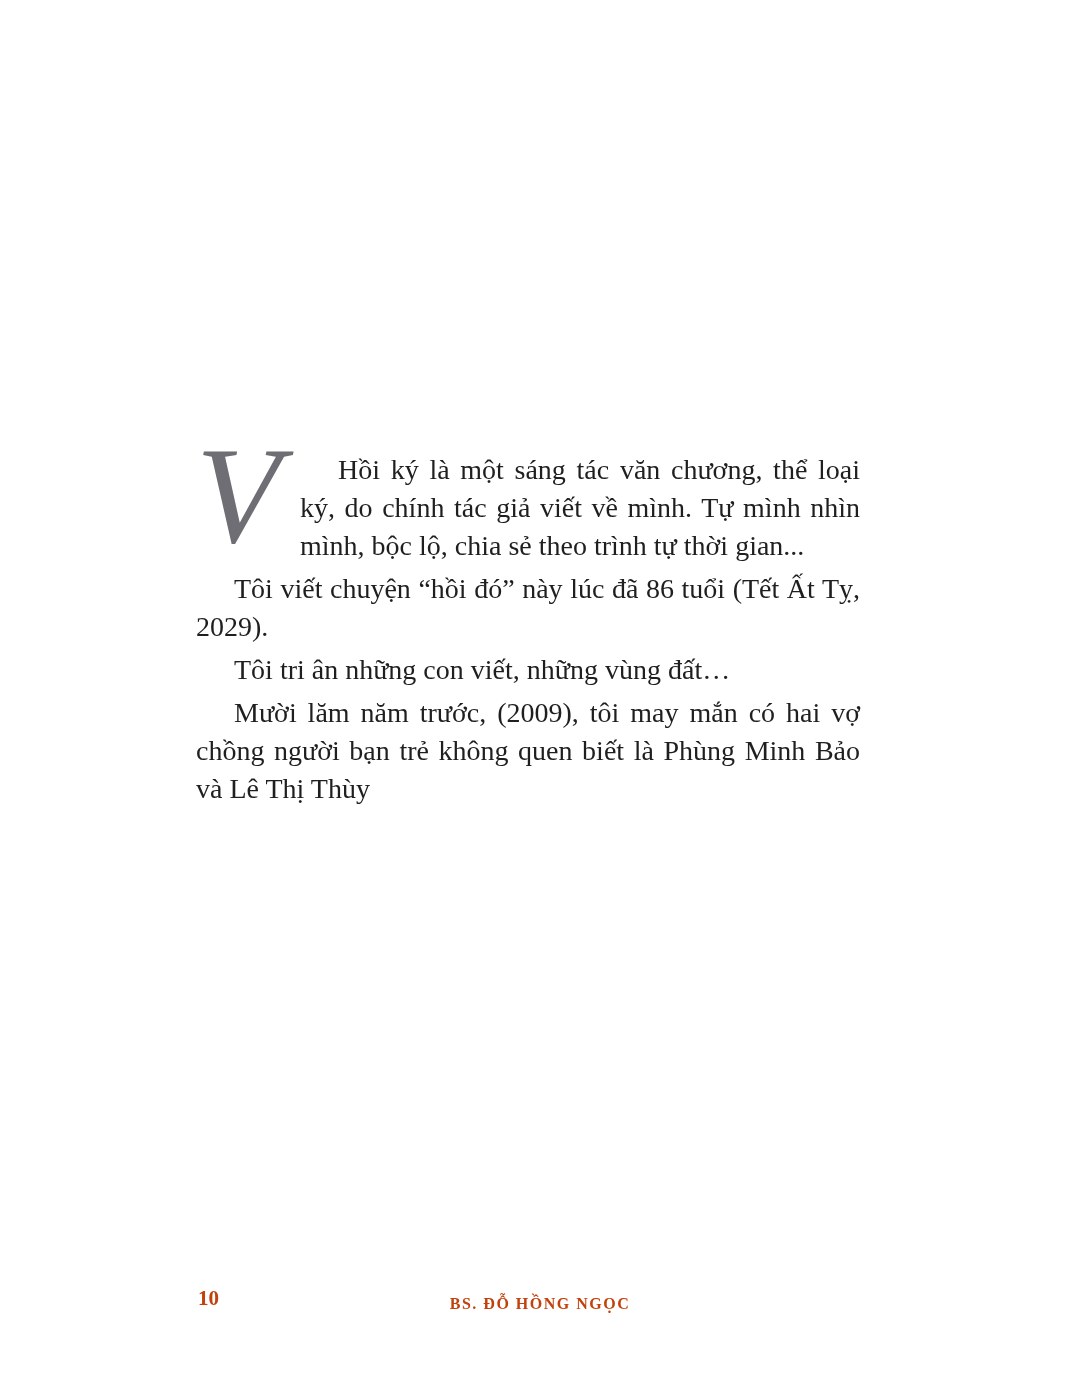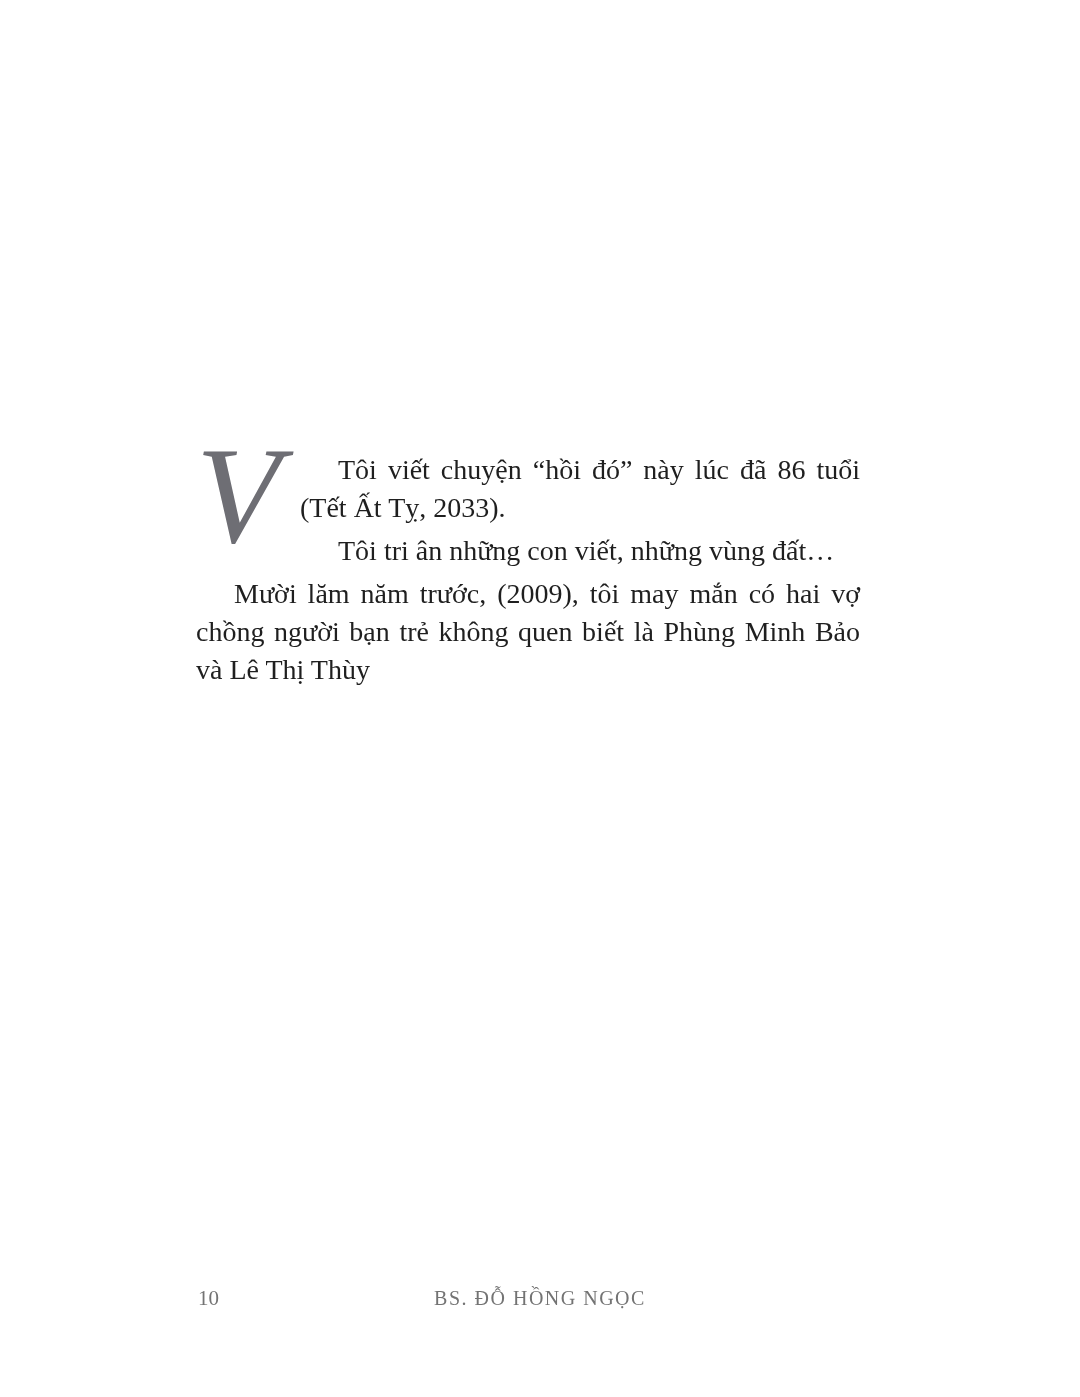--- a/index.html
+++ b/index.html
@@ -49,55 +49,57 @@
     line-height: 100px;
     color: #6e6e74;
     text-indent: 0;
   }
   .page-footer {
     position: absolute;
     left: 196px;
     right: 196px;
     top: 1284px;
     height: 28px;
-    color: #737373;
+    color: #c2410c;
+    font-weight: bold;
   }
   .pagenum {
     position: absolute;
     left: 2px;
     top: 1px;
     font-size: 21px;
     line-height: 26px;
   }
   .running-title {
     position: absolute;
     left: 0;
     right: 0;
-    top: 1px;
+    top: 7px;
     text-align: center;
-    font-size: 20px;
+    font-size: 16px;
     line-height: 26px;
     letter-spacing: 1.5px;
   }
 </style>
 </head>
 <body>
 
 <div class="page">
 
   <main class="text-block">
 
     <p class="para first"><span class="dropcap-box">
           <span class="dropcap">V</span>
         </span></p>
 
 
+    <p class="para">Hồi ký là một sáng tác văn chương, thể loại ký, do chính tác giả viết về mình. Tự mình nhìn mình, bộc lộ, chia sẻ theo trình tự thời gian...</p>
 
 
-    <p class="para">Tôi viết chuyện “hồi đó” này lúc đã 86 tuổi (Tết Ất Tỵ, 2033).</p>
+    <p class="para">Tôi viết chuyện “hồi đó” này lúc đã 86 tuổi (Tết Ất Tỵ, 2029).</p>
 
 
 
     <p class="para">Tôi tri ân những con viết, những vùng đất…</p>
 
 
     <p class="para">Mười lăm năm trước, (2009), tôi may mắn có hai vợ chồng người bạn trẻ không quen biết là Phùng Minh Bảo và Lê Thị Thùy</p>
 
   </main>
 

